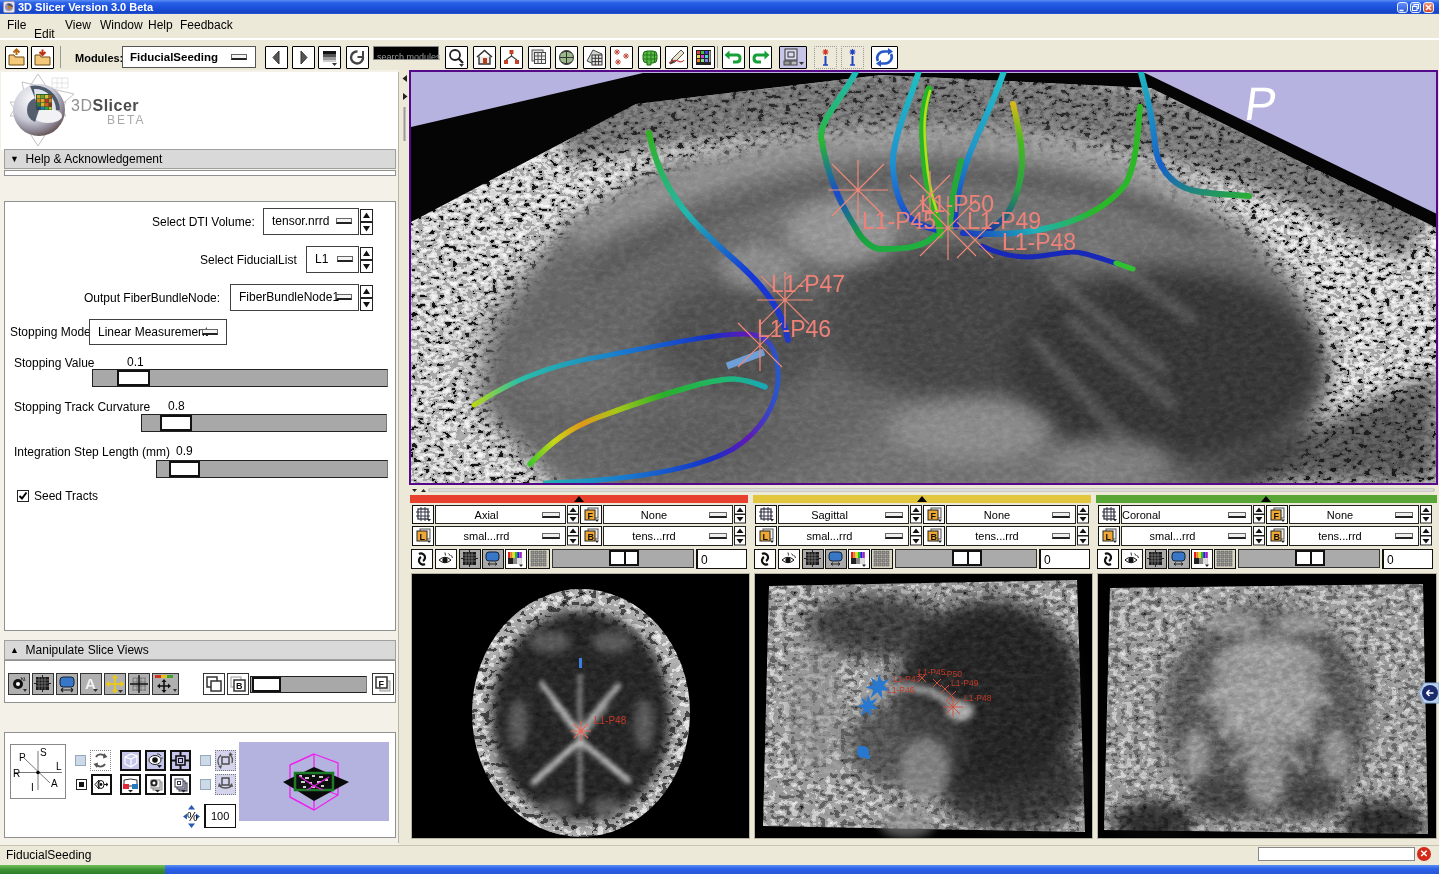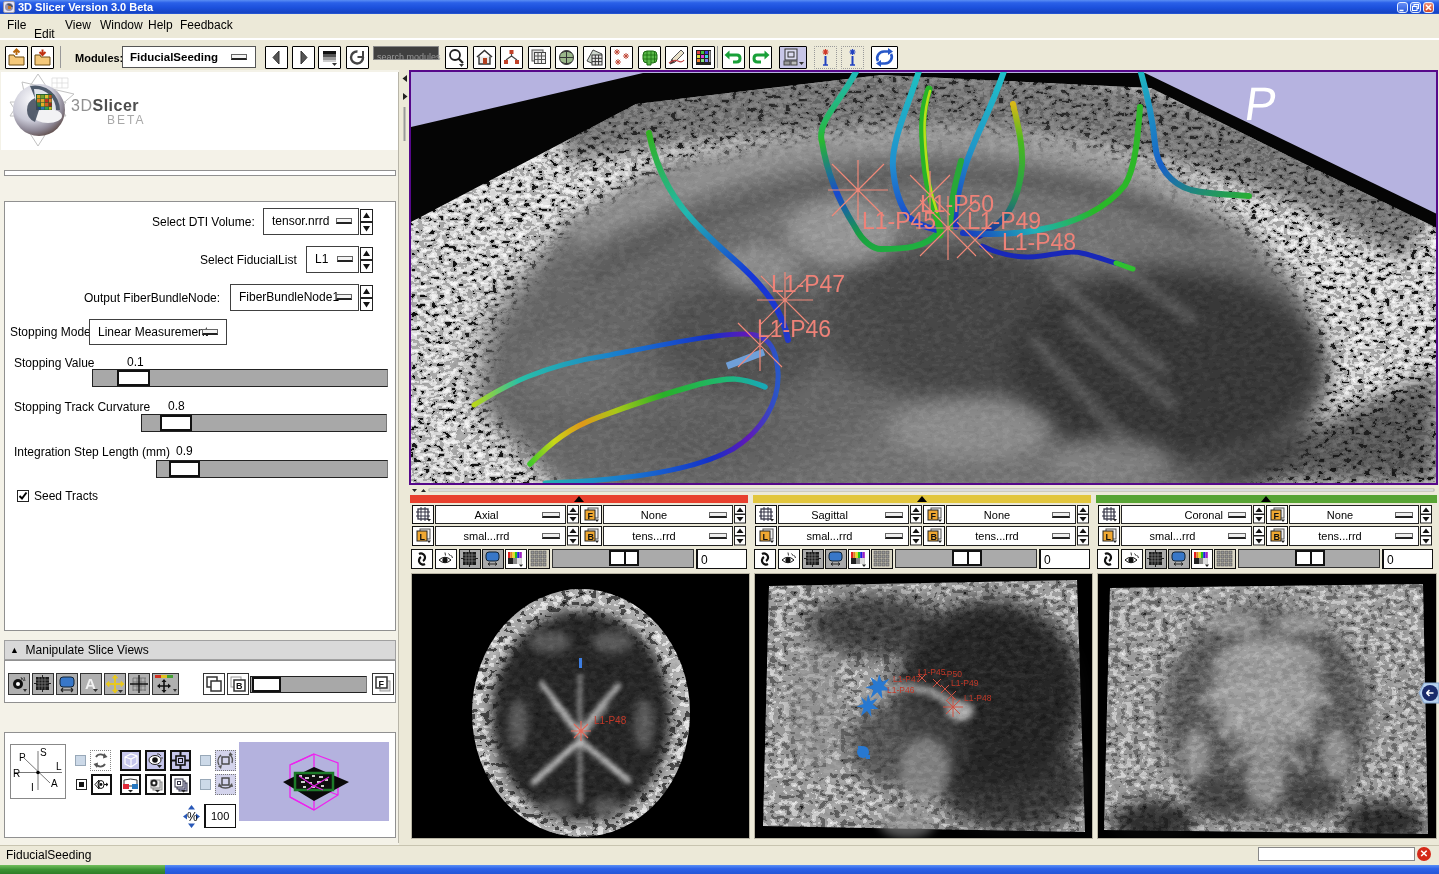--- a/index.html
+++ b/index.html
@@ -18,21 +18,21 @@
 
 #menubar { left:0; top:14px; width:1439px; height:24px; background:#ece9d8; }
 .menuitem { top:18px; font-size:12px; color:#000; }
 
 
 #toolbar { left:0; top:38px; width:1439px; height:32px; background:#ece9d8; border-top:2px solid #fff; }
 .tbtn { top:46px; width:23px; height:23px; background:#fff; border:1px solid #000; border-radius:1px; }
 .tsep { top:46px; width:1px; height:22px; background:#999; }
 #modlabel { left:75px; top:52px; font-size:11px; font-weight:bold; color:#000; }
 #moddrop { left:122px; top:46px; width:134px; height:22px; background:#fff; border:1px solid #555; }
-#searchbox { left:373px; top:46px; width:66px; height:14px; background:#404040; border:1px solid #888; }
+#searchbox { left:373px; top:46px; width:66px; height:14px; background:#000000; border:1px solid #888; }
 
 
 #leftpanel { left:0; top:70px; width:399px; height:775px; background:#f4f2e8; }
 #logoband { left:1px; top:72px; width:397px; height:78px; background:#fff; }
 .sechdr { left:4px; width:392px; height:20px; background:#d9d9d9; border:1px solid #a0a0a0;
   font-size:12px; color:#000; line-height:18px; }
 .secbox { left:4px; width:392px; background:#fff; border:1px solid #909090; }
 .lbl { font-size:12px; color:#000; white-space:nowrap; }
 .drop { background:#fff; border:1px solid #404040; font-size:12px; color:#000; white-space:nowrap; }
 .dash { position:absolute; width:16px; height:6px; background:#f4f4f4; border:1px solid #666; border-bottom:2px solid #222; }
@@ -263,20 +263,21 @@
   <path d="M27 26 A 13 13 0 0 0 27 50 L 31 38 Z" fill="#3c4757" opacity="0.85"></path>
 </svg>
 <div class="abs" style="left:71px;top:97px;font-size:16px;color:#909090;letter-spacing:0.5px;">3D<span style="color:#4d4d4d;font-weight:bold;">Slicer</span></div>
 <div class="abs" style="left:107px;top:113px;font-size:12px;color:#a8a8a8;letter-spacing:2px;">BETA</div>
 <svg class="abs" style="left:401px;top:74px;" width="8" height="70" viewBox="0 0 8 70">
       <path d="M6 1 L1.5 4.5 L6 8 Z" fill="#222"></path>
       <path d="M2 19 L6.5 22.5 L2 26 Z" fill="#222"></path>
       <rect x="2.5" y="33" width="2" height="34" fill="#999"></rect>
     </svg>
 
+<div class="abs sechdr" style="top:149px;"><span style="font-size:9px;position:relative;top:-1px;">&nbsp;&nbsp;▼</span>&nbsp; Help &amp; Acknowledgement</div>
 <div class="abs secbox" style="top:170px;height:6px;"></div>
 <div class="abs secbox" style="top:201px;height:430px;"></div>
 
 <div class="abs lbl" style="left:152px;top:215px;">Select DTI Volume:</div>
 <div class="abs drop" style="left:263px;top:208px;width:96px;height:27px;">
       <span style="position:absolute;left:8px;top:5px;">tensor.nrrd</span>
       <span class="dash" style="right:6px;top:9px;"></span>
     </div>
 <div class="abs lbl" style="left:200px;top:253px;">Select FiducialList</div>
 <div class="abs drop" style="left:306px;top:246px;width:53px;height:27px;">
@@ -937,21 +938,21 @@
     <div class="abs" style="left:967px;top:550px;width:2px;height:16px;background:#111;"></div>
 <div class="abs" style="left:1039px;top:549px;width:51px;height:20px;background:#fff;border:1px solid #111;border-left:2px solid #111;">
       <span style="position:absolute;left:3px;top:3px;font-size:12px;">0</span>
     </div>
 <div class="abs" style="left:1098px;top:505px;width:22px;height:19px;background:#fff;border:1px solid #111;"><svg width="20" height="17" viewBox="0 0 20 17">
         <rect x="5" y="3" width="10" height="10" fill="none" stroke="#334" stroke-width="1.3"></rect>
         <path d="M3 6 h14 M3 10 h14 M8 1 v14 M12 1 v14" stroke="#334" stroke-width="1"></path>
         <path d="M14 13 l4 0 -2 2.5 Z" fill="#222"></path>
       </svg></div>
 <div class="abs" style="left:1121px;top:505px;width:131px;height:19px;background:#fff;border:1px solid #222;">
-      <span style="position:absolute;left:0;right:28px;top:3px;text-align:right;font-size:11px;font-family:'Liberation Sans',sans-serif;">Coronal</span>
+      <span style="position:absolute;left:0;right:28px;top:3px;text-align:left;font-size:11px;font-family:'Liberation Sans',sans-serif;">Coronal</span>
       <span style="position:absolute;right:5px;top:6px;width:18px;height:6px;background:#eee;border:1px solid #666;border-bottom:2px solid #222;"></span>
     </div>
 <svg class="abs" style="left:1253px;top:505px;" width="12" height="19" viewBox="0 0 12 19">
       <rect x="0.5" y="0.5" width="11" height="8.5" fill="#fff" stroke="#222"></rect>
       <rect x="0.5" y="9.5" width="11" height="8.5" fill="#fff" stroke="#222"></rect>
       <path d="M6 2.5 L9.5 7 L2.5 7 Z" fill="#111"></path>
       <path d="M6 16.5 L9.5 12 L2.5 12 Z" fill="#111"></path>
     </svg>
 <div class="abs" style="left:1266px;top:505px;width:22px;height:19px;background:#fff;border:1px solid #111;"><svg width="20" height="17" viewBox="0 0 20 17">
         <rect x="7" y="2" width="10" height="10" fill="#eee" stroke="#555"></rect>

